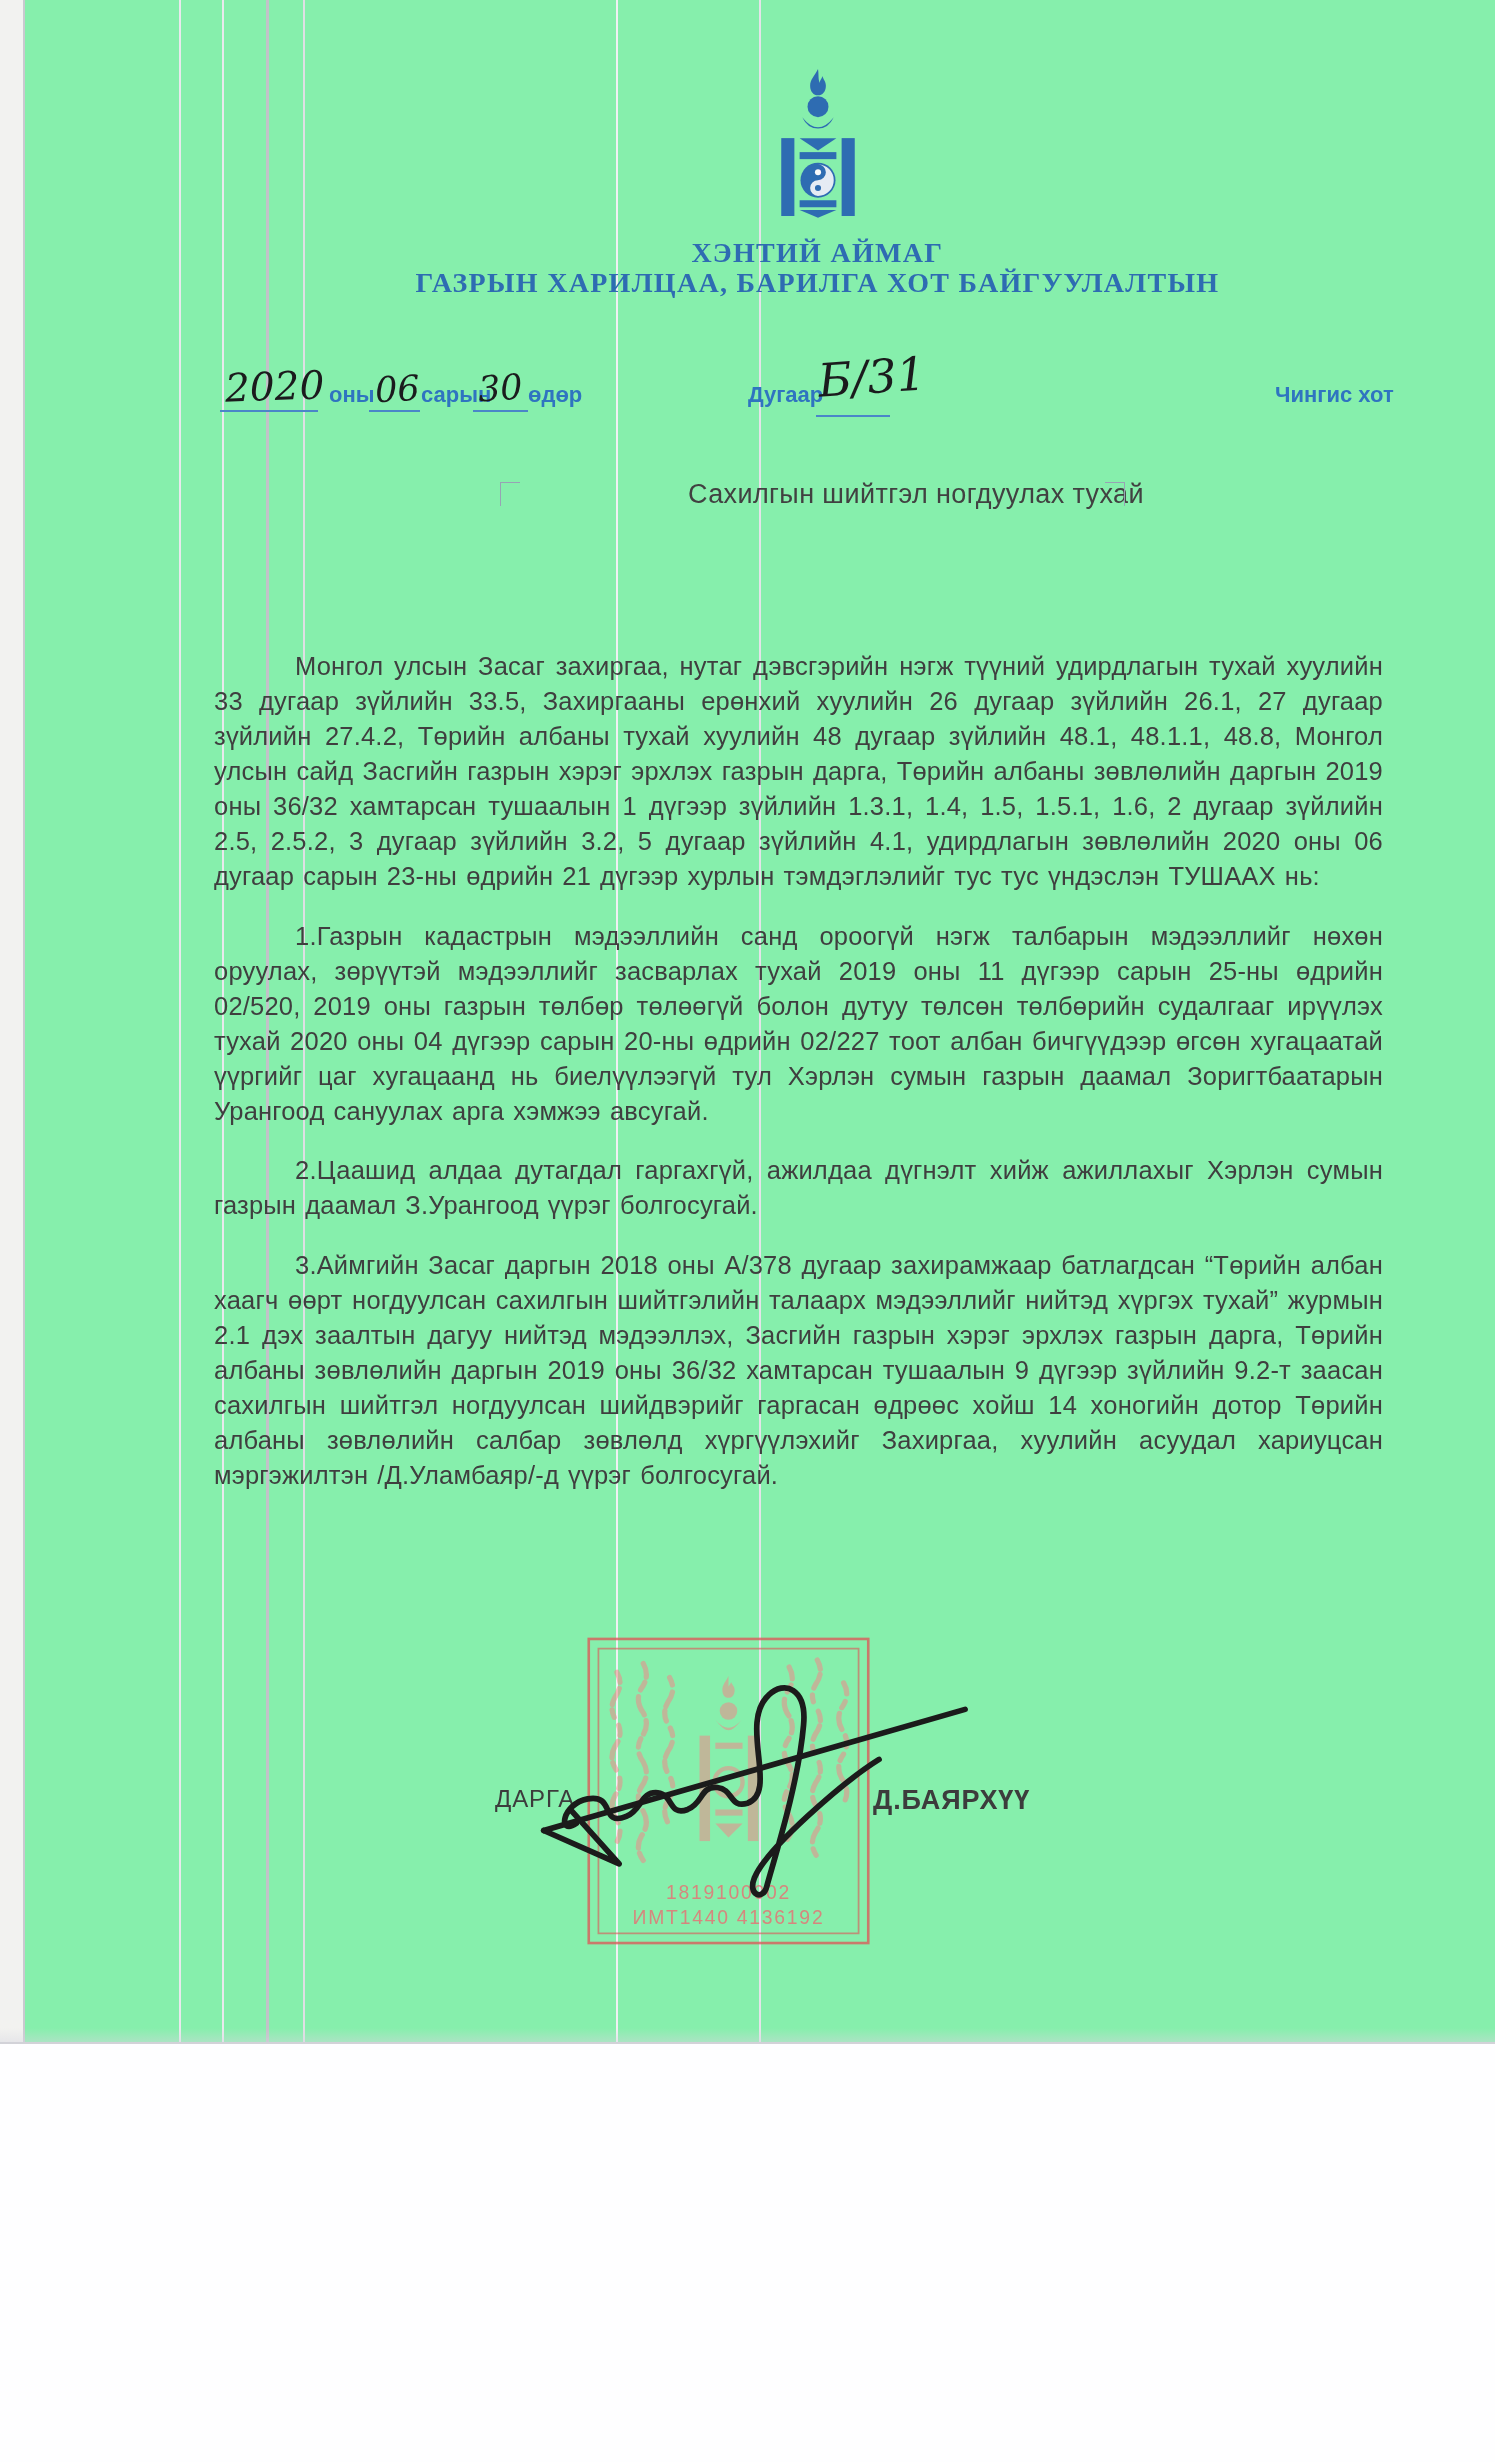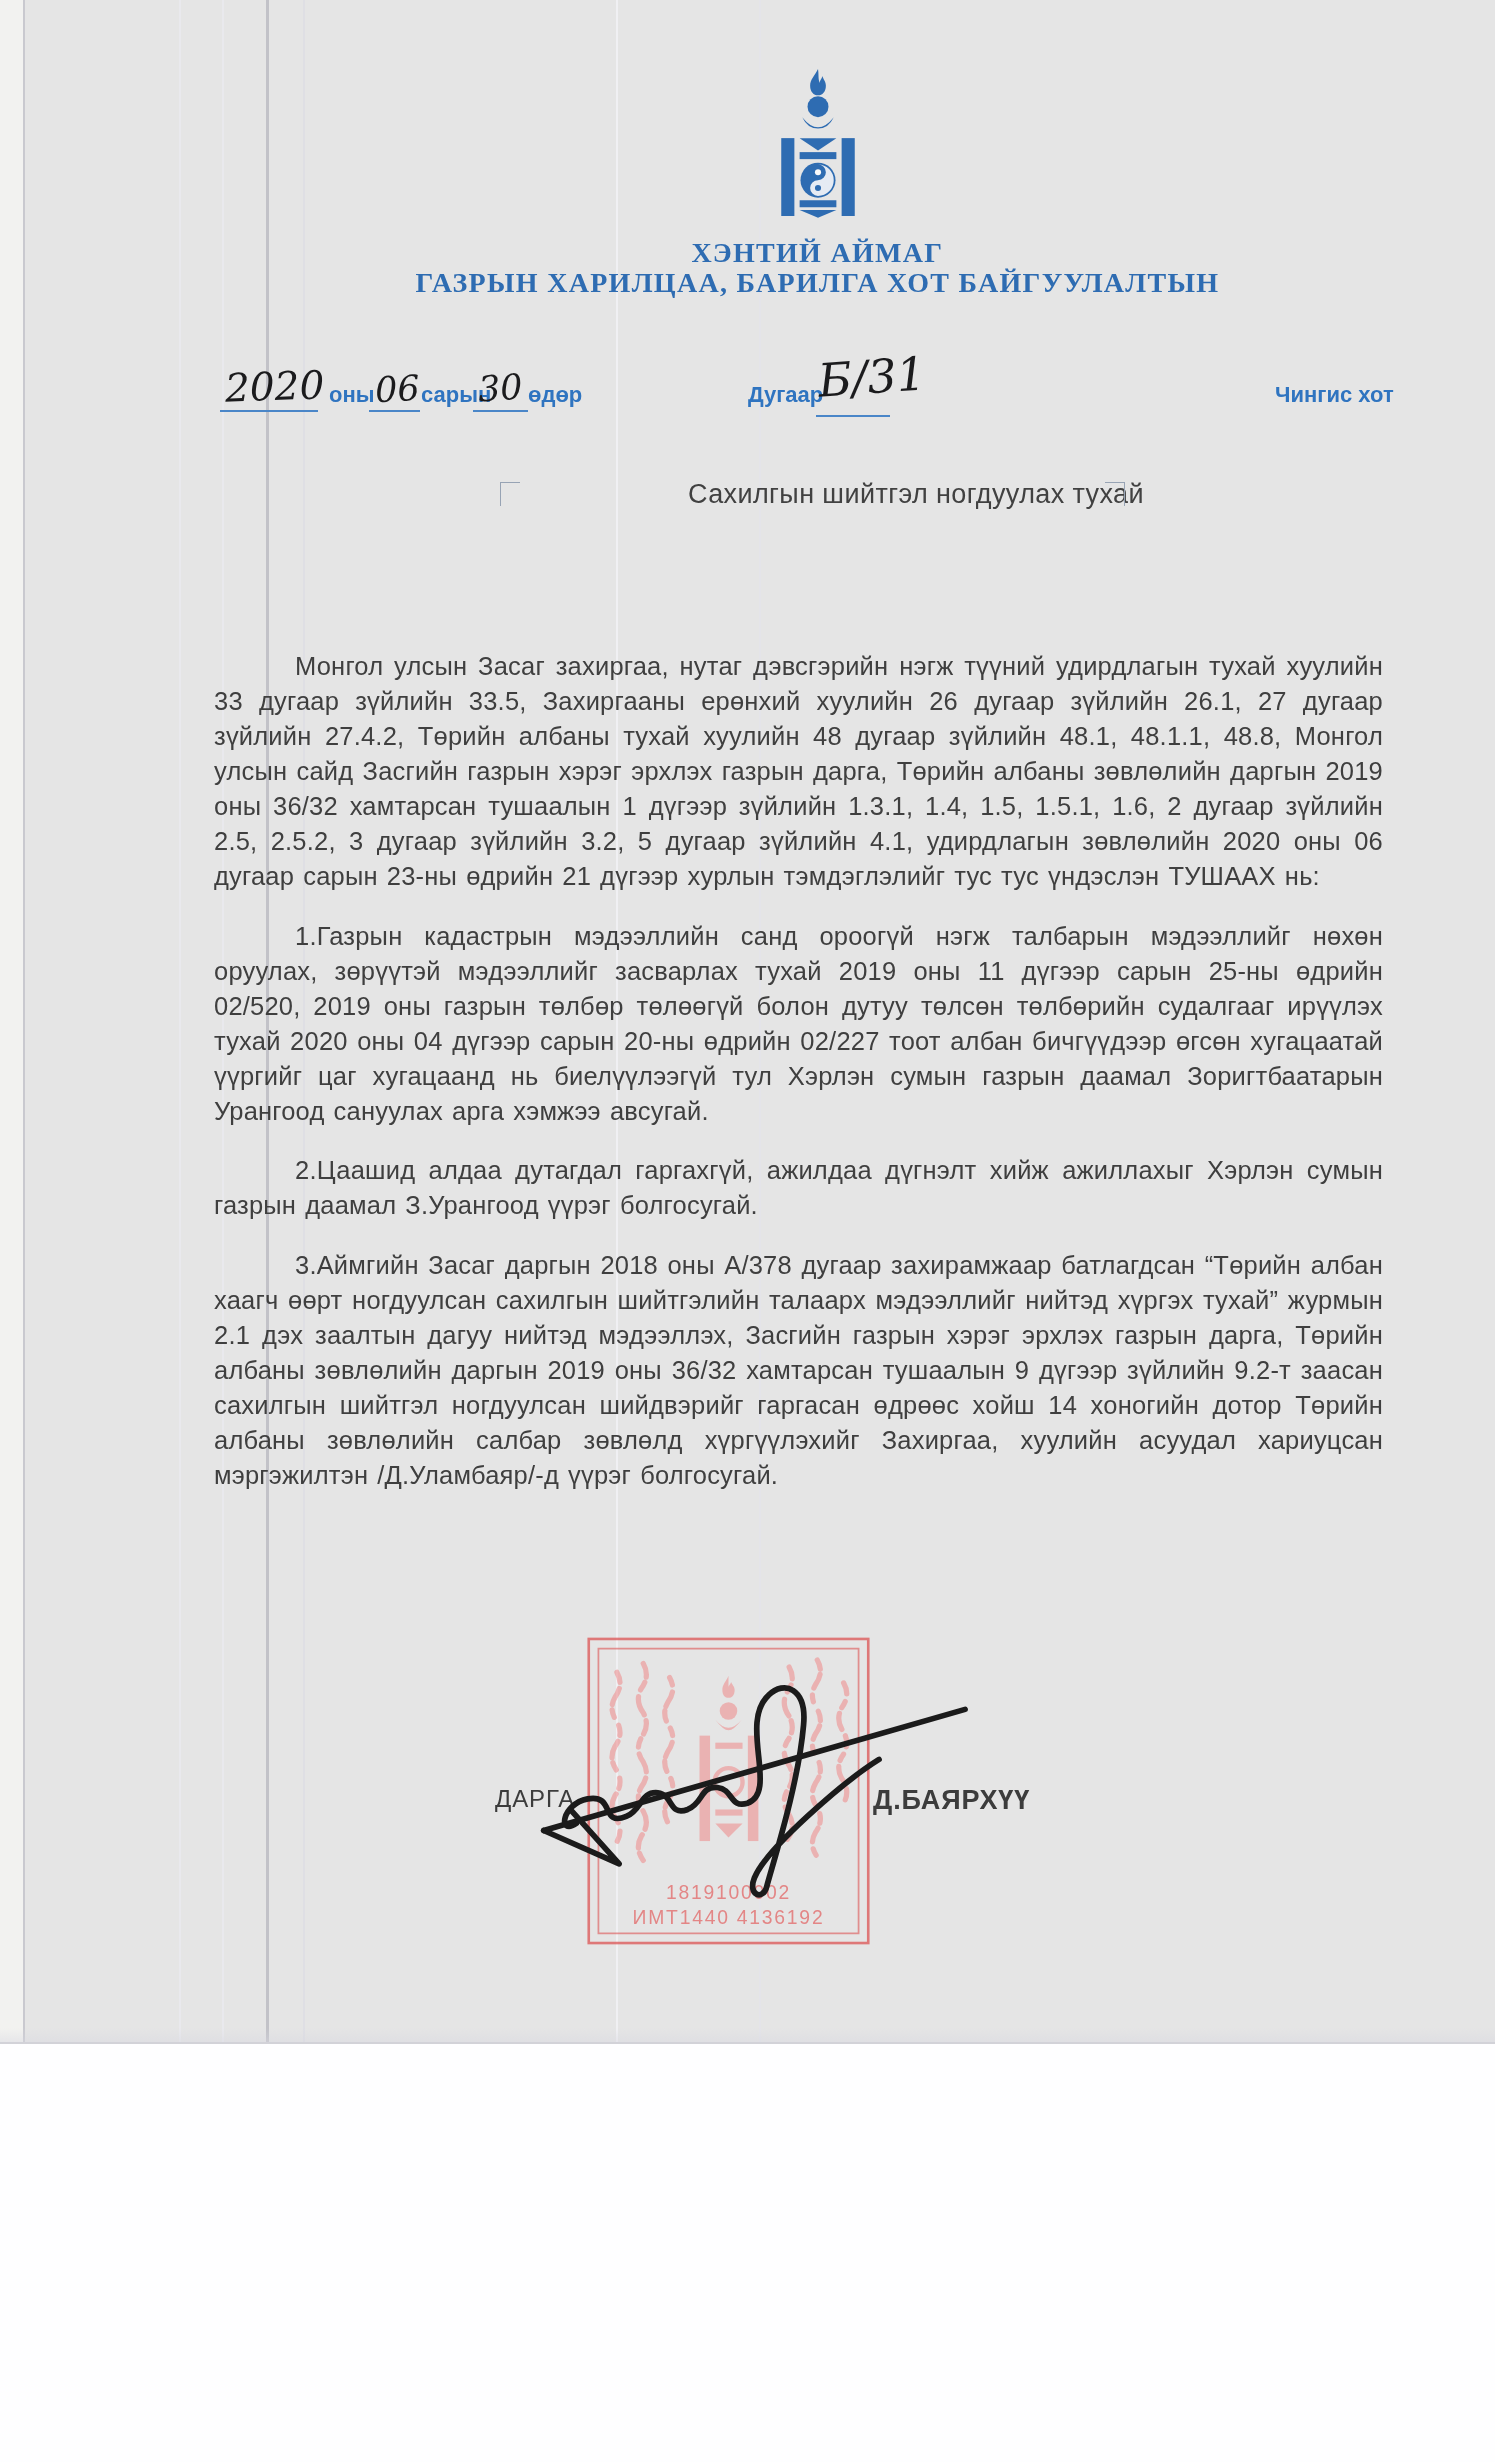--- a/index.html
+++ b/index.html
@@ -1,18 +1,18 @@
 <!DOCTYPE html>
 <html style="font-size:14px"><head>
 <meta charset="utf-8">
 <style>
   html,body{margin:0;padding:0;}
   body{width:1495px;height:2462px;background:#fefeff;font-family:"Liberation Sans",sans-serif;}
   #page{position:relative;width:1495px;height:2462px;overflow:hidden;background:#fdfdfe;}
-  .paper{position:absolute;left:0;top:0;width:1495px;height:2042px;background:#e5e5e5;}
+  .paper{position:absolute;left:0;top:0;width:1495px;height:2042px;background:#86efac;}
   .below-paper{position:absolute;left:0;top:2044px;width:1495px;height:419px;background:#fefeff;}
   .edge-strip{position:absolute;left:0;top:0;width:23px;height:2042px;background:#f2f2f0;}
   .vline{position:absolute;top:0;height:2042px;}
   .bottom-shade{position:absolute;left:0;top:2028px;width:1495px;height:14px;
     background:linear-gradient(to bottom,rgba(220,220,228,0),rgba(215,215,224,.45));}
   .bottom-edge{position:absolute;left:0;top:2042px;width:1495px;height:1.8px;background:#d2d2d8;}
 
   
   .soyombo{position:absolute;left:776px;top:67px;}
   .hdr-line{position:absolute;left:378px;width:879px;text-align:center;

